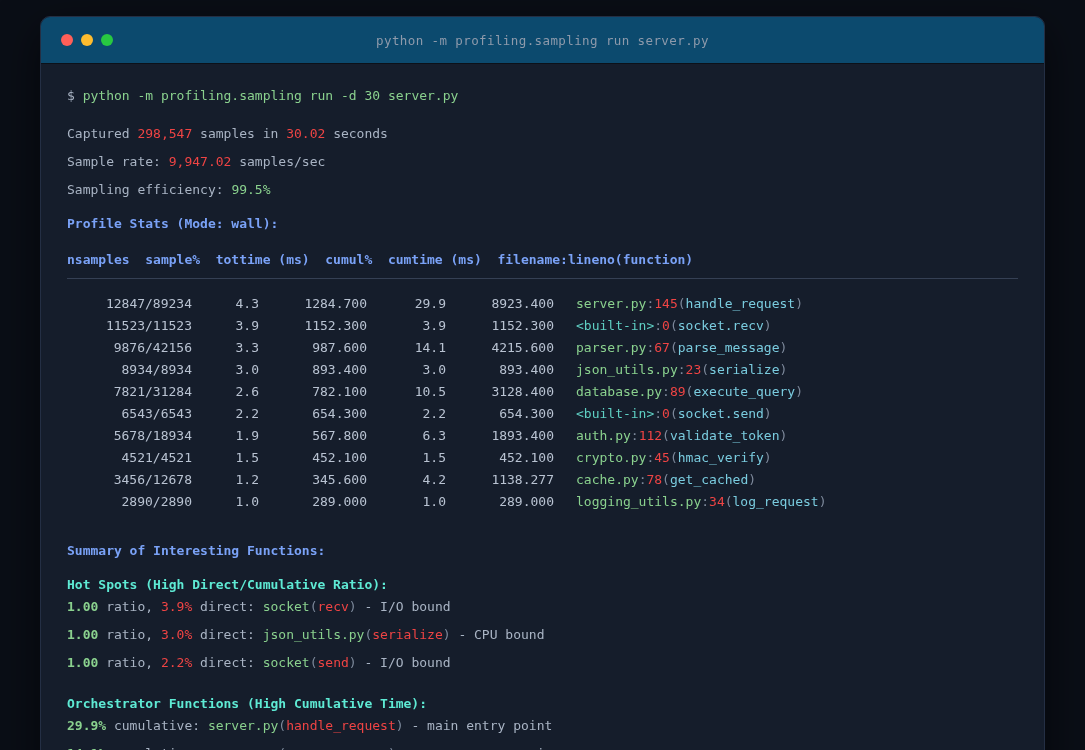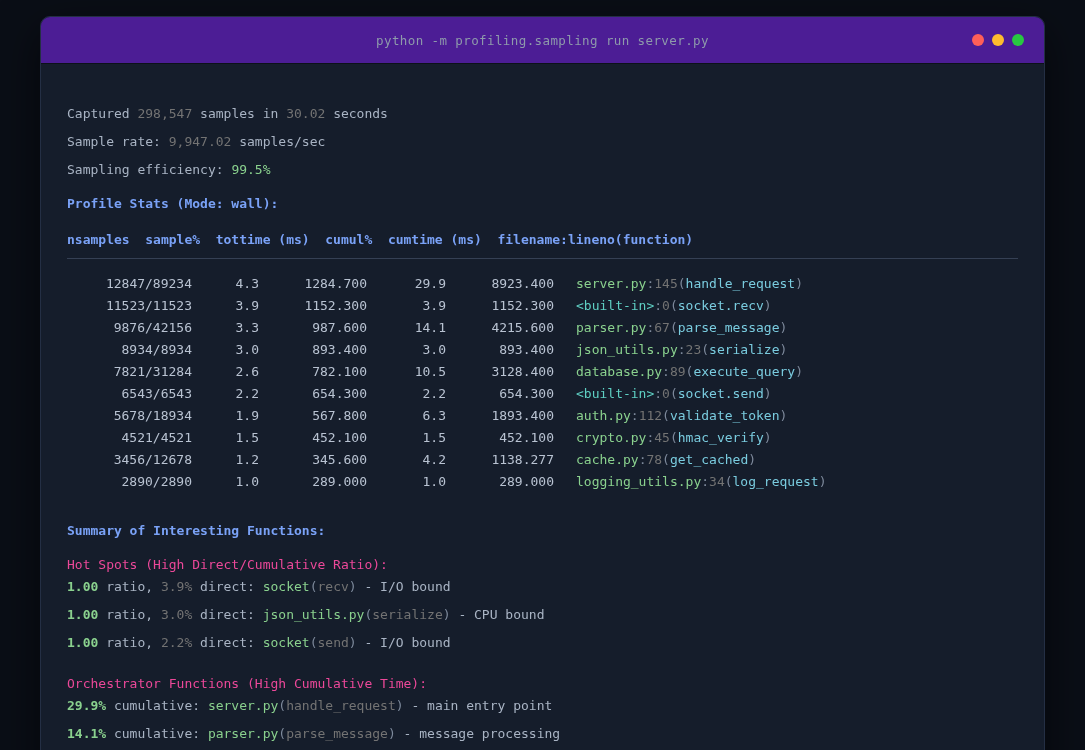--- a/index.html
+++ b/index.html
@@ -3,36 +3,36 @@
 <meta charset="utf-8">
 <style>
   * { margin:0; padding:0; box-sizing:border-box; }
   html,body { width:1085px; height:750px; overflow:hidden; }
   body { background:#0a0e16; font-family:"DejaVu Sans Mono", monospace; }
 
   .window { position:absolute; left:40px; top:16px; width:1005px; height:764px;
             background:#151d2b; border-radius:10px; border:1px solid #242f44;
             box-shadow:0 14px 44px rgba(0,0,0,.55); overflow:hidden; }
 
-  .titlebar { position:relative; height:47px; background:#4c1d95;
-              border-bottom:1px solid #0c1119; display:flex; align-items:center; padding:0 20px;justify-content:flex-end; }
+  .titlebar { position:relative; height:47px; background:#0c4a6e;
+              border-bottom:1px solid #0c1119; display:flex; align-items:center; padding:0 20px; }
   .lights { display:flex; gap:8px; z-index:2; }
   .light { width:12px; height:12px; border-radius:50%; border:none; padding:0; cursor:pointer; }
   .light.red{background:#ff5f58} .light.yellow{background:#febc2e} .light.green{background:#28c841}
   .title { position:absolute; left:0; right:0; text-align:center; color:#8e9aab;
            font-size:12.5px; letter-spacing:.4px; }
 
   .term { padding:22px 26px; font-size:13px; color:#a9b4c4; }
   .line { line-height:20px; white-space:pre; }
 
   .fg { color:#a9b4c4 }
   .green { color:#8ad18e }
-  .amber { color:#737373 }
+  .amber { color:#ef4444 }
   .blue  { color:#7aa2f7; font-weight:bold }
-  .cyanh { color:#ec4899; font-weight:normal }
+  .cyanh { color:#5eead4; font-weight:bold }
   .cyan  { color:#7accdf }
   .punct { color:#7e8a9c }
   .bold  { font-weight:bold }
 
   .mt2{margin-top:16px} .mt5{margin-top:2px} .mt8{margin-top:8px} .mt14{margin-top:14px}
   .mt18{margin-top:18px} .mt21{margin-top:21px} .mt22{margin-top:14px} .mt26{margin-top:28px}
 
   .separator { height:1px; background:#354054; margin-top:8px; }
 
   .table { margin-top:14px; }
@@ -54,20 +54,21 @@
     <div class="title">python -m profiling.sampling run server.py</div>
     <div class="lights">
       <button class="light red"></button>
       <button class="light yellow"></button>
       <button class="light green"></button>
     </div>
   </div>
 
   <div class="term">
 
+    <div class="line"><span class="fg">$ </span><span class="green">python -m profiling.sampling run -d 30 server.py</span></div>
 
     <div class="line mt18"><span class="fg">Captured </span><span class="amber">298,547</span><span class="fg"> samples in </span><span class="amber">30.02</span><span class="fg"> seconds</span></div>
 
     <div class="line mt8"><span class="fg">Sample rate: </span><span class="amber">9,947.02</span><span class="fg"> samples/sec</span></div>
 
     <div class="line mt8"><span class="fg">Sampling efficiency: </span><span class="green">99.5%</span></div>
 
     <div class="line mt22 blue">Profile Stats (Mode: wall):</div>
     <div class="line mt2 blue">nsamples  sample%  tottime (ms)  cumul%  cumtime (ms)  filename:lineno(function)</div>
     <div class="separator"></div>

